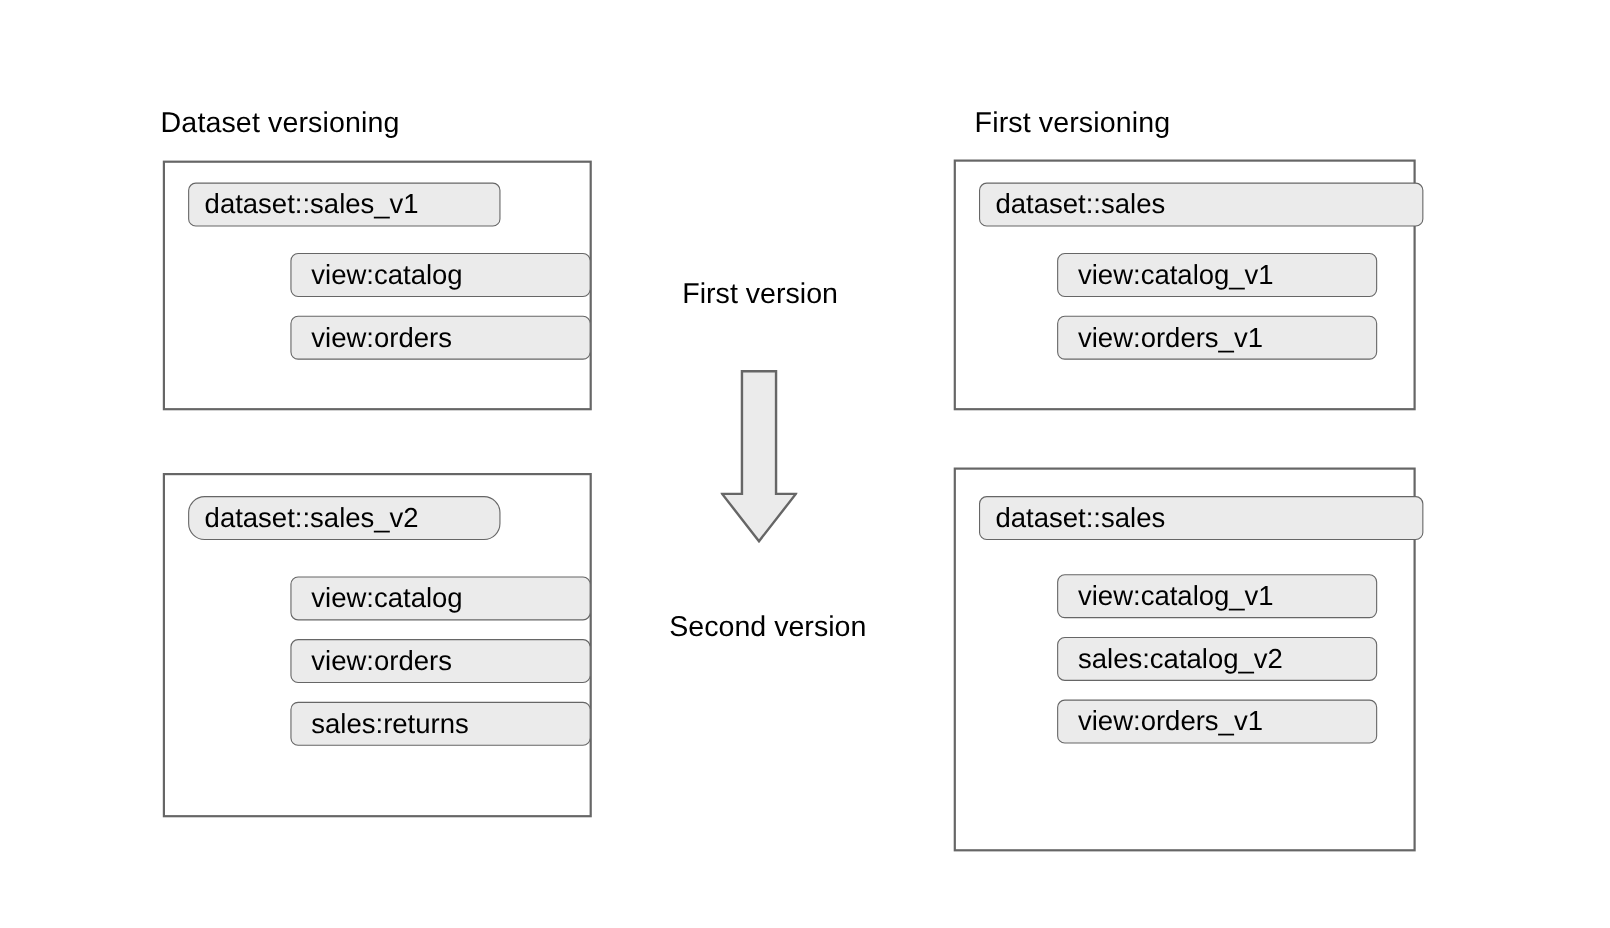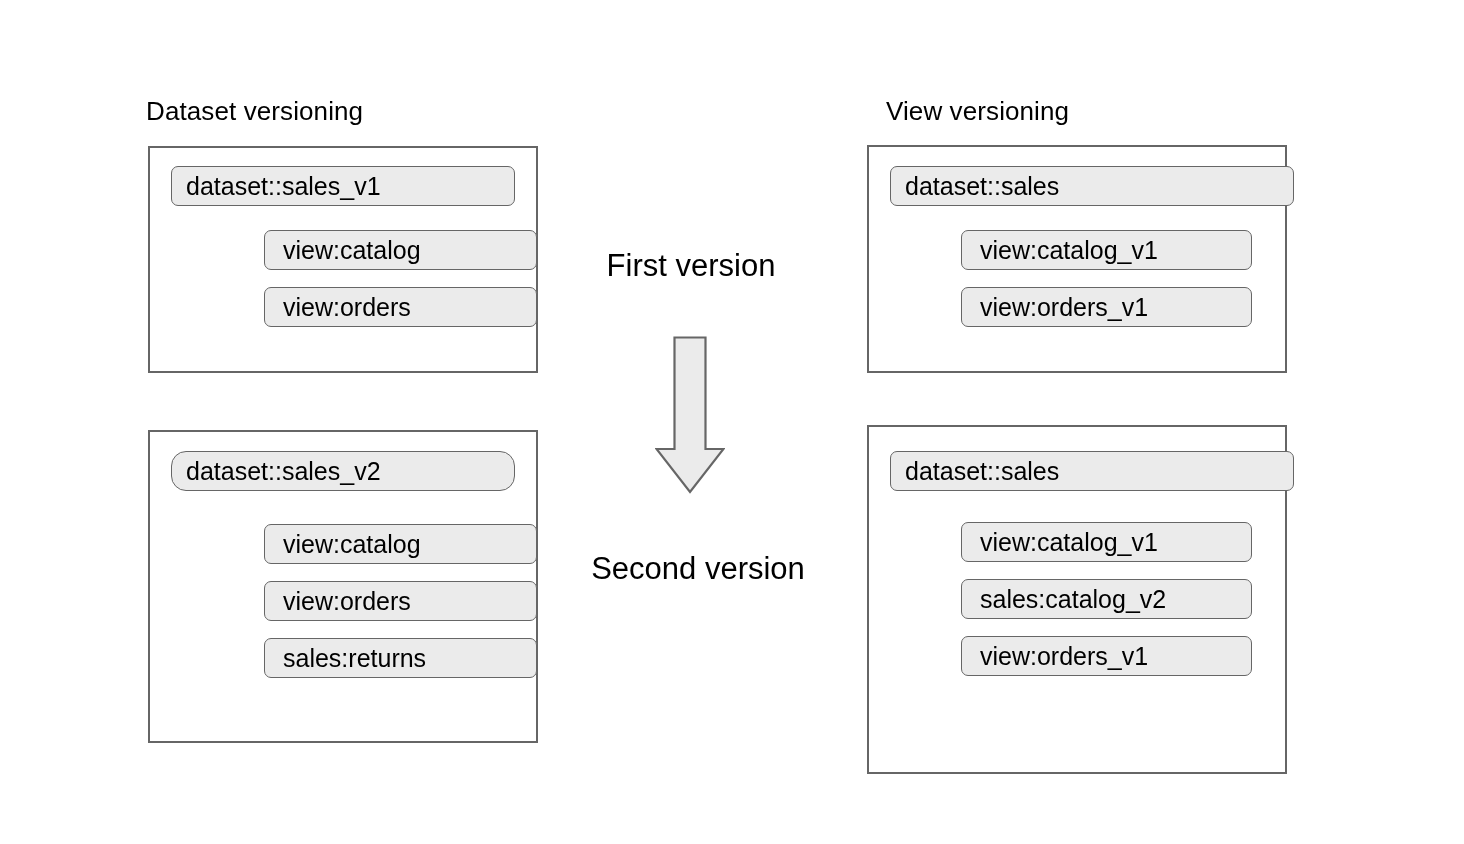--- a/index.html
+++ b/index.html
@@ -56,30 +56,30 @@
     align-items: center;
     font-size: 25px;
     line-height: 28px;
     color: #000000;
     white-space: nowrap;
   }
   .pill.dataset { padding-left: 14px; }
   .pill.view    { padding-left: 18px; }
 
   
-  .pill.L.dataset { left: 21px; width: 344px; }
+  .pill.L.dataset { left: 21px; width: 284px; }
   .pill.L.view    { left: 92px; width: 273px; margin-left: 22px; }
   
   .pill.R.dataset { left: 21px; width: 404px; }
   .pill.R.view    { left: 92px; width: 291px; }
 
   
   .stage-label {
     position: absolute;
-    font-size: 31px;
+    font-size: 26px;
     line-height: 30px;
     color: #000000;
     white-space: nowrap;
     text-align: left;
     transform: translateX(-50%);
   }
   #label-first  { left: 691px; top: 251px; }
   #label-second { left: 698px; top: 554px; }
 
   #arrow-down {
@@ -111,21 +111,21 @@
   </div>
 
   <div class="stage-label" id="label-first">First version</div>
 
   <svg id="arrow-down" viewBox="0 0 70 158" xmlns="http://www.w3.org/2000/svg">
     <polygon points="19.5,1.5 50.5,1.5 50.5,113 68.5,113 35,156 1.5,113 19.5,113" fill="#ebebeb" stroke="#666666" stroke-width="2.2" stroke-linejoin="miter"></polygon>
   </svg>
 
   <div class="stage-label" id="label-second">Second version</div>
 
-  <div class="col-title" id="title-right">View versioning</div>
+  <div class="col-title" id="title-right">First versioning</div>
 
   <div class="group-box" id="box-right-top">
     <div class="pill R dataset" style="top: 19px;">dataset::sales</div>
     <div class="pill R view" style="top: 83px;">view:catalog_v1</div>
     <div class="pill R view" style="top: 140px;">view:orders_v1</div>
   </div>
 
   <div class="group-box" id="box-right-bottom">
     <div class="pill R dataset" style="top: 24px;">dataset::sales</div>
     <div class="pill R view" style="top: 95px;">view:catalog_v1</div>

